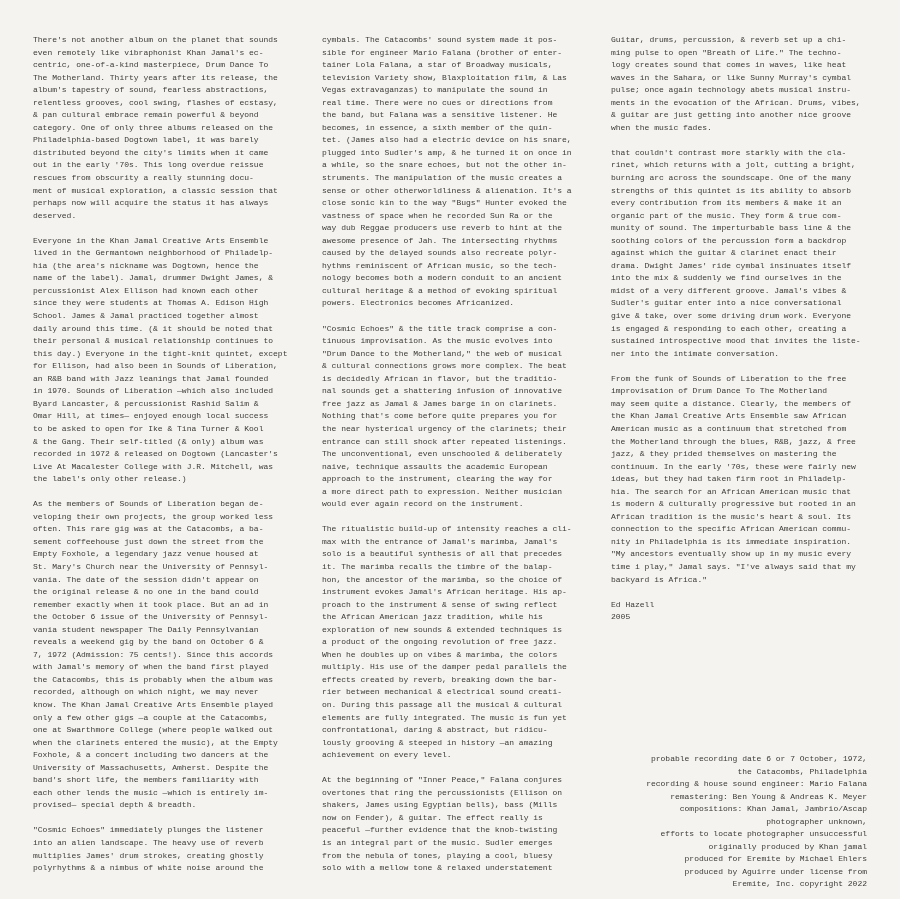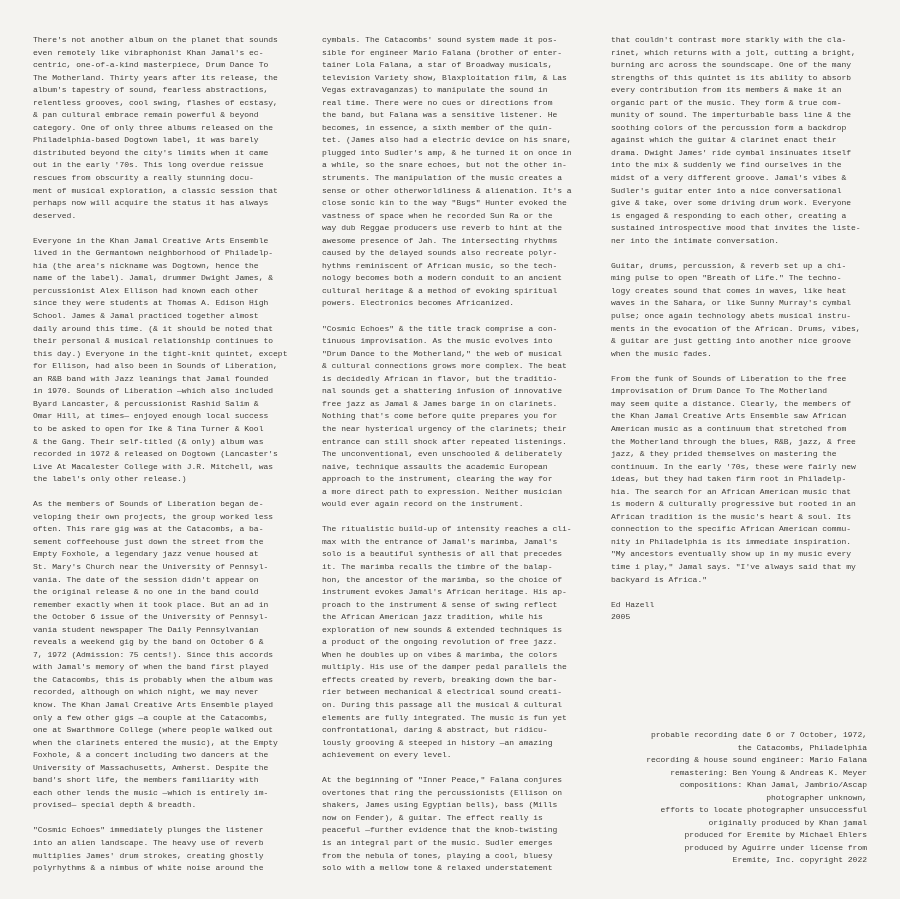--- a/index.html
+++ b/index.html
@@ -12,21 +12,21 @@
     width: 900px;
     height: 899px;
     box-sizing: border-box;
     background: #f4f3f0;
     color: #3d3b36;
     font-family: "Liberation Mono", "DejaVu Sans Mono", monospace;
     font-size: 8px;
     line-height: 12.55px;
     display: flex;
     gap: 33px;
-    padding: 34px 33px 24px 33px;
+    padding: 34px 33px 0 33px;
     overflow: hidden;
   }
   .column {
     width: 256px;
     flex: 0 0 256px;
   }
   .column.col-last {
     display: flex;
     flex-direction: column;
   }
@@ -178,45 +178,45 @@
 overtones that ring the percussionists (Ellison on
 shakers, James using Egyptian bells), bass (Mills
 now on Fender), &amp; guitar. The effect really is
 peaceful —further evidence that the knob-twisting
 is an integral part of the music. Sudler emerges
 from the nebula of tones, playing a cool, bluesy
 solo with a mellow tone &amp; relaxed understatement</p>
   </div>
 
   <div class="column col-last">
+    <p class="para">Guitar, drums, percussion, &amp; reverb set up a chi-
+ming pulse to open "Breath of Life." The techno-
+logy creates sound that comes in waves, like heat
+waves in the Sahara, or like Sunny Murray's cymbal
+pulse; once again technology abets musical instru-
+ments in the evocation of the African. Drums, vibes,
+&amp; guitar are just getting into another nice groove
+when the music fades.</p>
     <p class="para">that couldn't contrast more starkly with the cla-
 rinet, which returns with a jolt, cutting a bright,
 burning arc across the soundscape. One of the many
 strengths of this quintet is its ability to absorb
 every contribution from its members &amp; make it an
 organic part of the music. They form &amp; true com-
 munity of sound. The imperturbable bass line &amp; the
 soothing colors of the percussion form a backdrop
 against which the guitar &amp; clarinet enact their
 drama. Dwight James' ride cymbal insinuates itself
 into the mix &amp; suddenly we find ourselves in the
 midst of a very different groove. Jamal's vibes &amp;
 Sudler's guitar enter into a nice conversational
 give &amp; take, over some driving drum work. Everyone
 is engaged &amp; responding to each other, creating a
 sustained introspective mood that invites the liste-
 ner into the intimate conversation.</p>
-    <p class="para">Guitar, drums, percussion, &amp; reverb set up a chi-
-ming pulse to open "Breath of Life." The techno-
-logy creates sound that comes in waves, like heat
-waves in the Sahara, or like Sunny Murray's cymbal
-pulse; once again technology abets musical instru-
-ments in the evocation of the African. Drums, vibes,
-&amp; guitar are just getting into another nice groove
-when the music fades.</p>
     <p class="para">From the funk of Sounds of Liberation to the free
 improvisation of Drum Dance To The Motherland
 may seem quite a distance. Clearly, the members of
 the Khan Jamal Creative Arts Ensemble saw African
 American music as a continuum that stretched from
 the Motherland through the blues, R&amp;B, jazz, &amp; free
 jazz, &amp; they prided themselves on mastering the
 continuum. In the early '70s, these were fairly new
 ideas, but they had taken firm root in Philadelp-
 hia. The search for an African American music that

